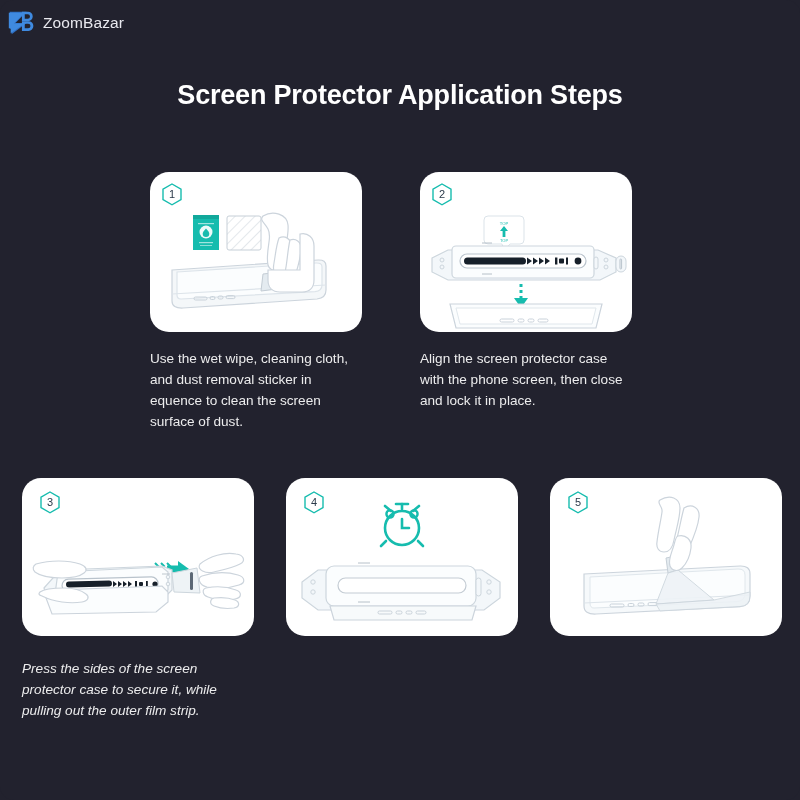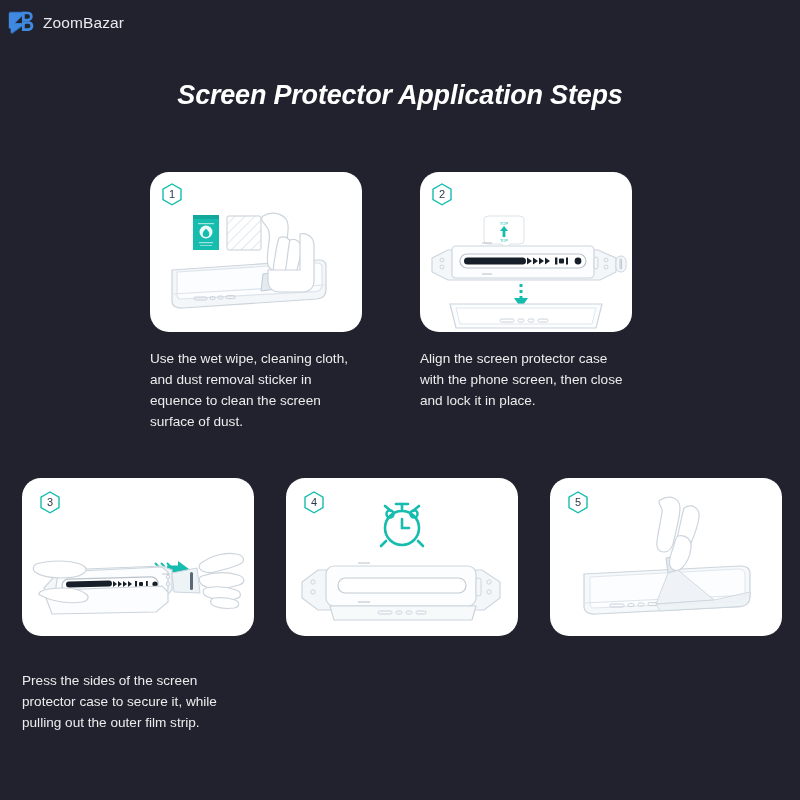--- a/index.html
+++ b/index.html
@@ -21,21 +21,20 @@
     font-size: 15.5px; color: #e9e9ef; letter-spacing: .1px;
     font-weight: 400;
   }
 
   
   .page-title {
     position: absolute; left: 0; right: 0; top: 80px;
     text-align: center;
     font-size: 27px; font-weight: bold; color: #ffffff;
     letter-spacing: -0.2px;
-    font-style: italic;
   }
 
   
   .row-top {
     position: absolute; left: 150px; top: 172px;
     width: 520px; display: flex; gap: 58px;
   }
   .row-bottom {
     position: absolute; left: 22px; top: 478px;
     width: 760px; display: flex; gap: 32px;
@@ -55,21 +54,21 @@
   .card-art { position: absolute; inset: 0; }
   .card-art svg { width: 100%; height: 100%; display: block; }
 
   .caption {
     margin-top: 16px;
     font-size: 13.6px;
     line-height: 1.55;
     color: #ececed;
     font-weight: 400;
   }
-  .row-bottom .caption { margin-top: 34px; }
+  .row-bottom .caption { margin-top: 22px; font-style: italic; }
 </style>
 </head>
 <body>
 
 <div class="page">
 
   <div class="brand">
     <svg class="brand-mark" viewBox="0 0 32 32">
       <path d="M4 4 H22 L10 16 H22 L6 28 V22 L14 22 L4 22 Z" fill="#2f6fc4"></path>
       <path d="M3 5 H20 L8.5 16.5 H20 L5 27 V21.5 H13 L3 21.5 Z" fill="#3f8ae0"></path>

